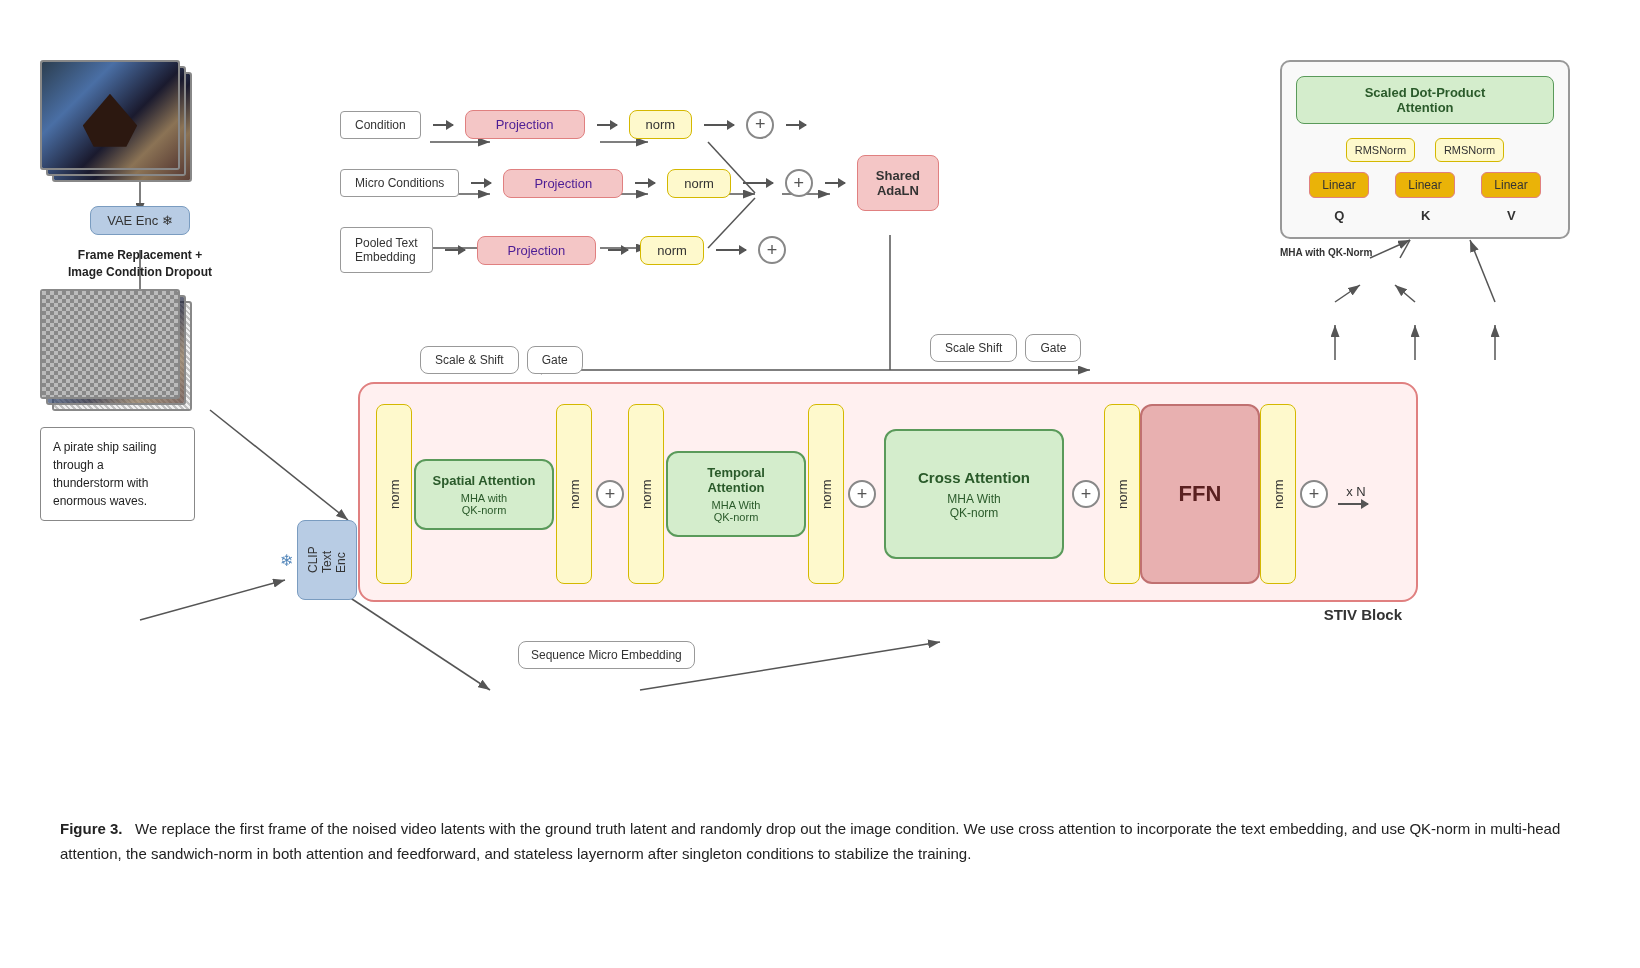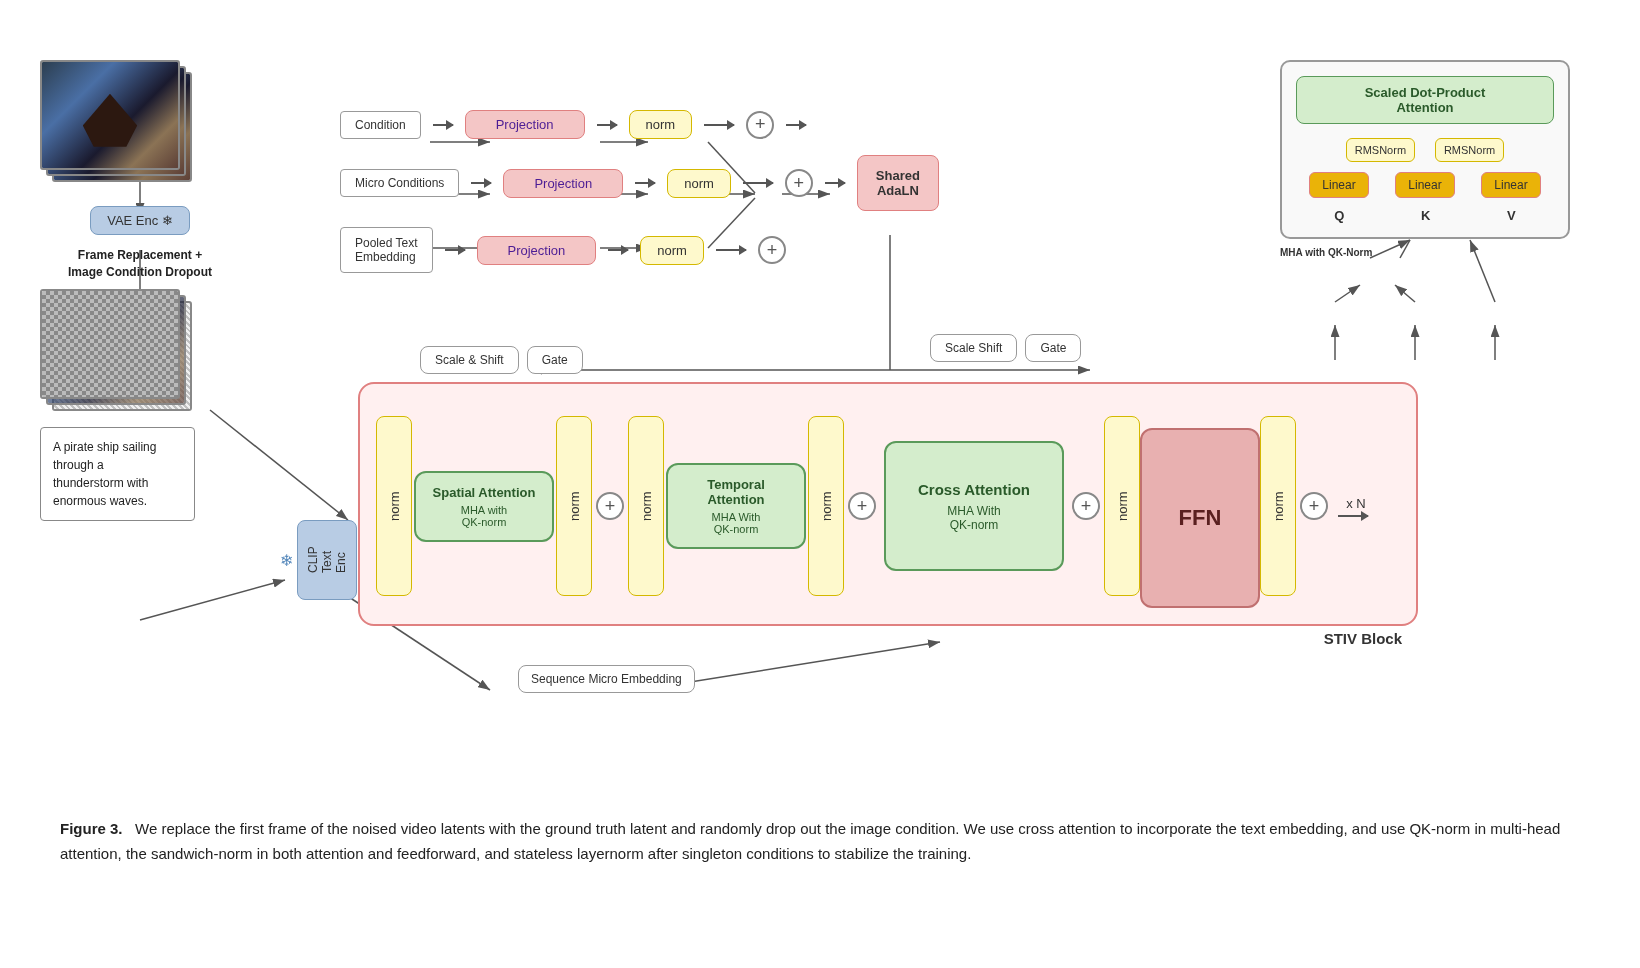--- a/index.html
+++ b/index.html
@@ -284,21 +284,20 @@
       font-size: 22px;
       font-weight: 700;
       text-align: center;
       color: #5a2020;
       width: 120px;
       height: 180px;
       display: flex;
       align-items: center;
       justify-content: center;
       flex-shrink: 0;
-      margin-top: 24px;
     }
 
     
     .xn-label {
       font-size: 13px;
       color: #333;
       margin-left: 6px;
     }
 
     .mha-box {

